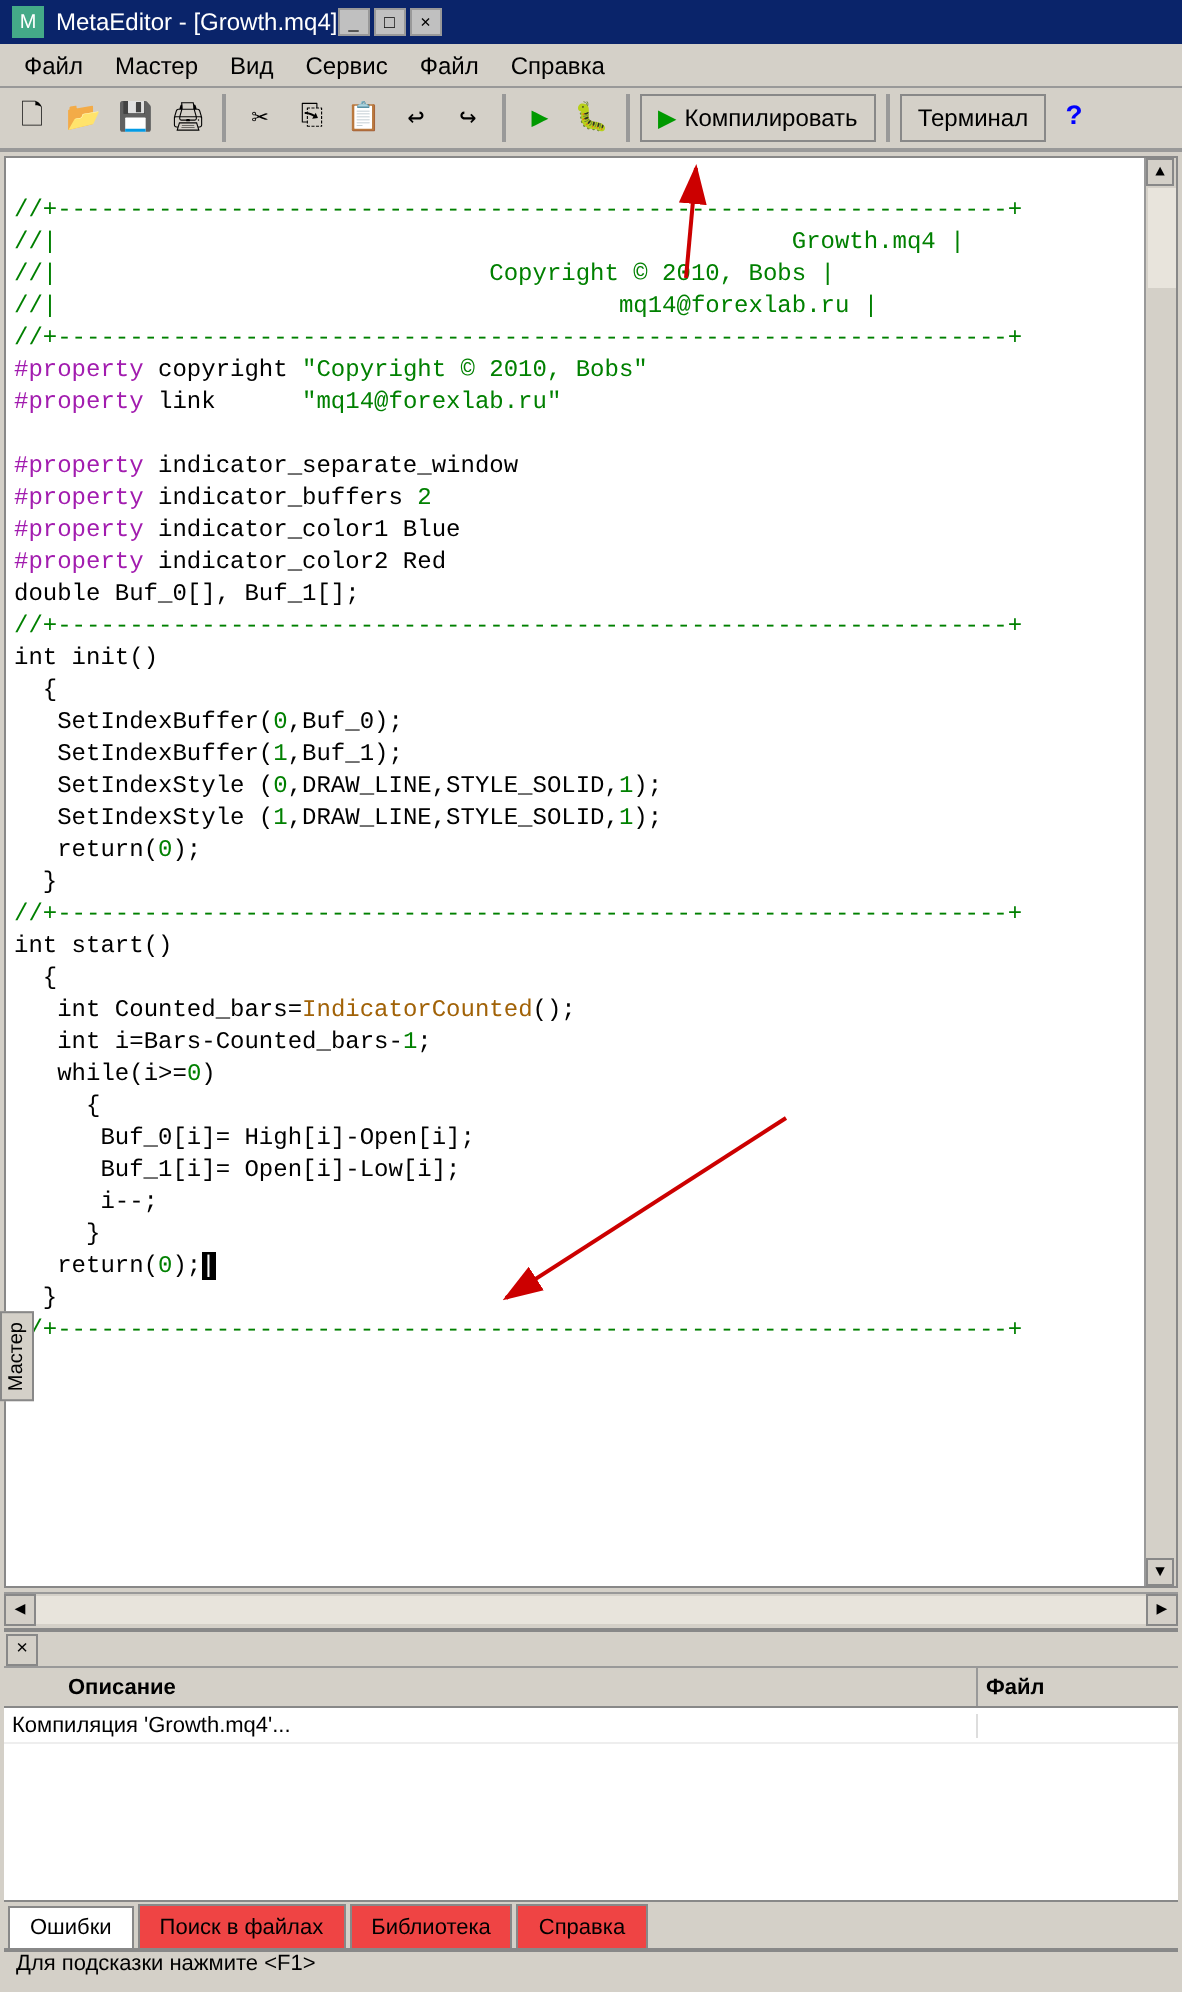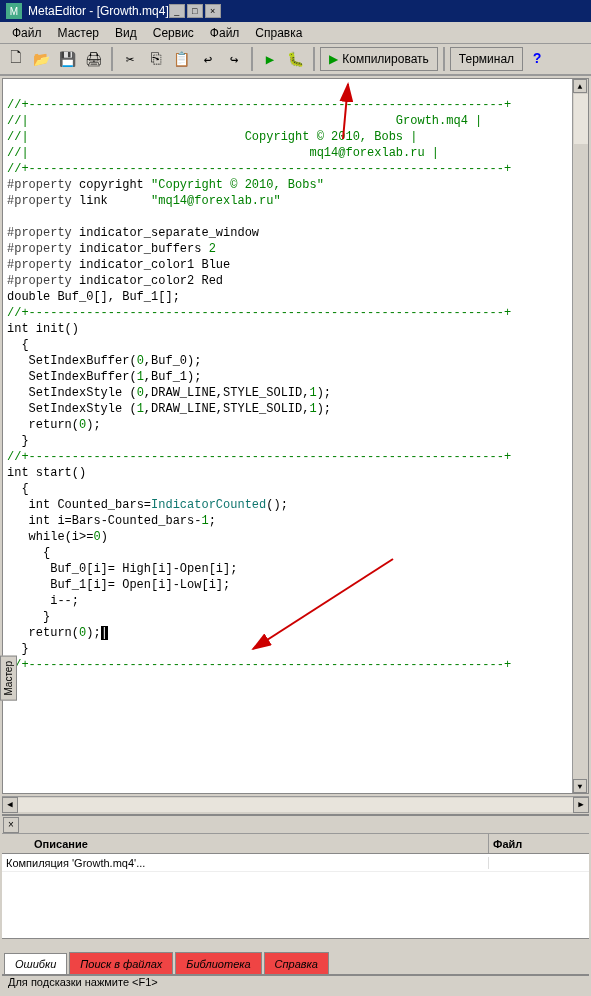--- a/index.html
+++ b/index.html
@@ -117,23 +117,23 @@
       font-size: 12px;
       line-height: 16px;
       white-space: pre;
       color: #000;
       background: white;
     }
 
     .code-comment { color: #008000; }
     .code-string { color: #008000; }
     .code-keyword { color: #000000; }
-    .code-property { color: #404040; }
+    .code-property { color: #a21caf; }
     .code-value { color: #008000; }
-    .code-func { color: #0f766e; }
+    .code-func { color: #a16207; }
 
     
     #arrow-overlay {
       position: absolute;
       top: 0; left: 0;
       width: 100%; height: 100%;
       pointer-events: none;
       z-index: 10;
     }
 
@@ -209,28 +209,27 @@
     .bt-file {
       width: 100px;
       padding: 0 4px;
     }
     .bt-row-highlight {
       background: #c5daf0;
     }
 
     
     #bottom-tabs {
-      height: 36px;
+      height: 24px;
       display: flex;
       align-items: flex-end;
       background: #d4d0c8;
       border-top: 1px solid #888;
       padding: 0 2px;
       gap: 2px;
-      font-style: italic;
     }
     .btab {
       padding: 2px 10px;
       background: #ef4444;
       border: 1px solid #888;
       border-bottom: none;
       font-family: 'Tahoma', Arial, sans-serif;
       font-size: 11px;
       cursor: pointer;
       height: 22px;

